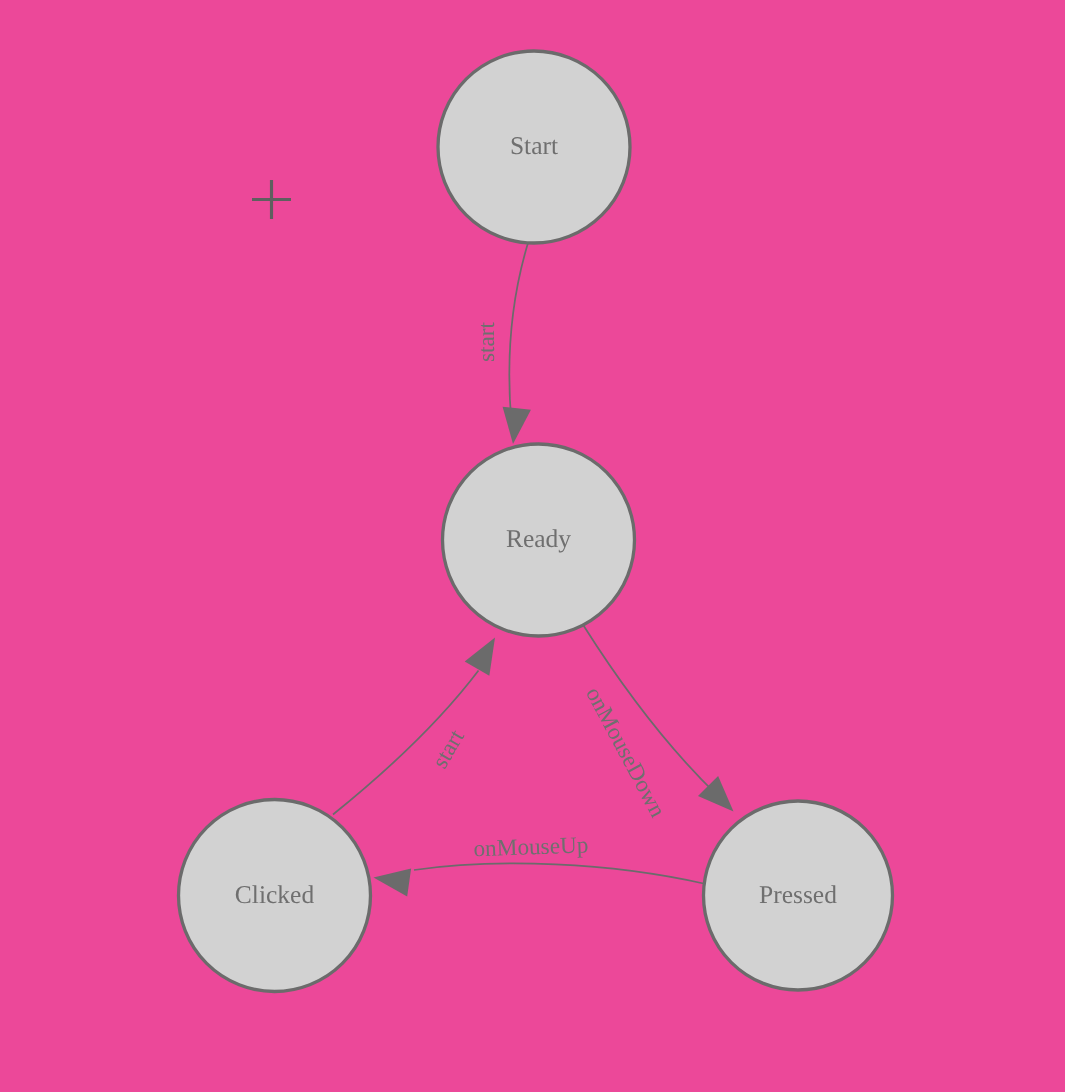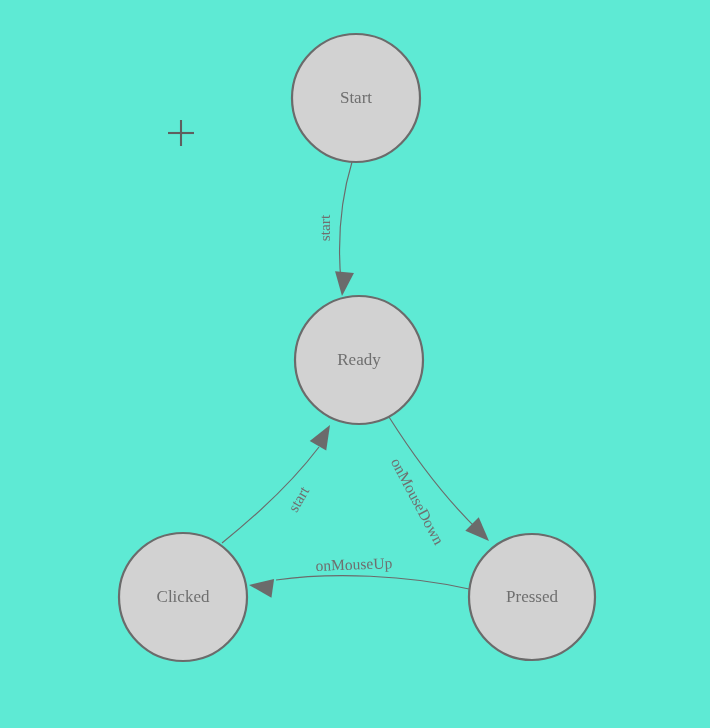--- a/index.html
+++ b/index.html
@@ -11,21 +11,21 @@
   body {
     width: 710px;
     height: 728px;
     overflow: hidden;
     font-family: "Liberation Serif", "DejaVu Serif", serif;
   }
   #canvas-root {
     position: relative;
     width: 710px;
     height: 728px;
-    background: #5eead4;
+    background: #ec4899;
   }
   svg#diagram {
     display: block;
     width: 710px;
     height: 728px;
   }
   .node-circle {
     fill: #d2d2d2;
     stroke: #6b6b6b;
     stroke-width: 2.2;

